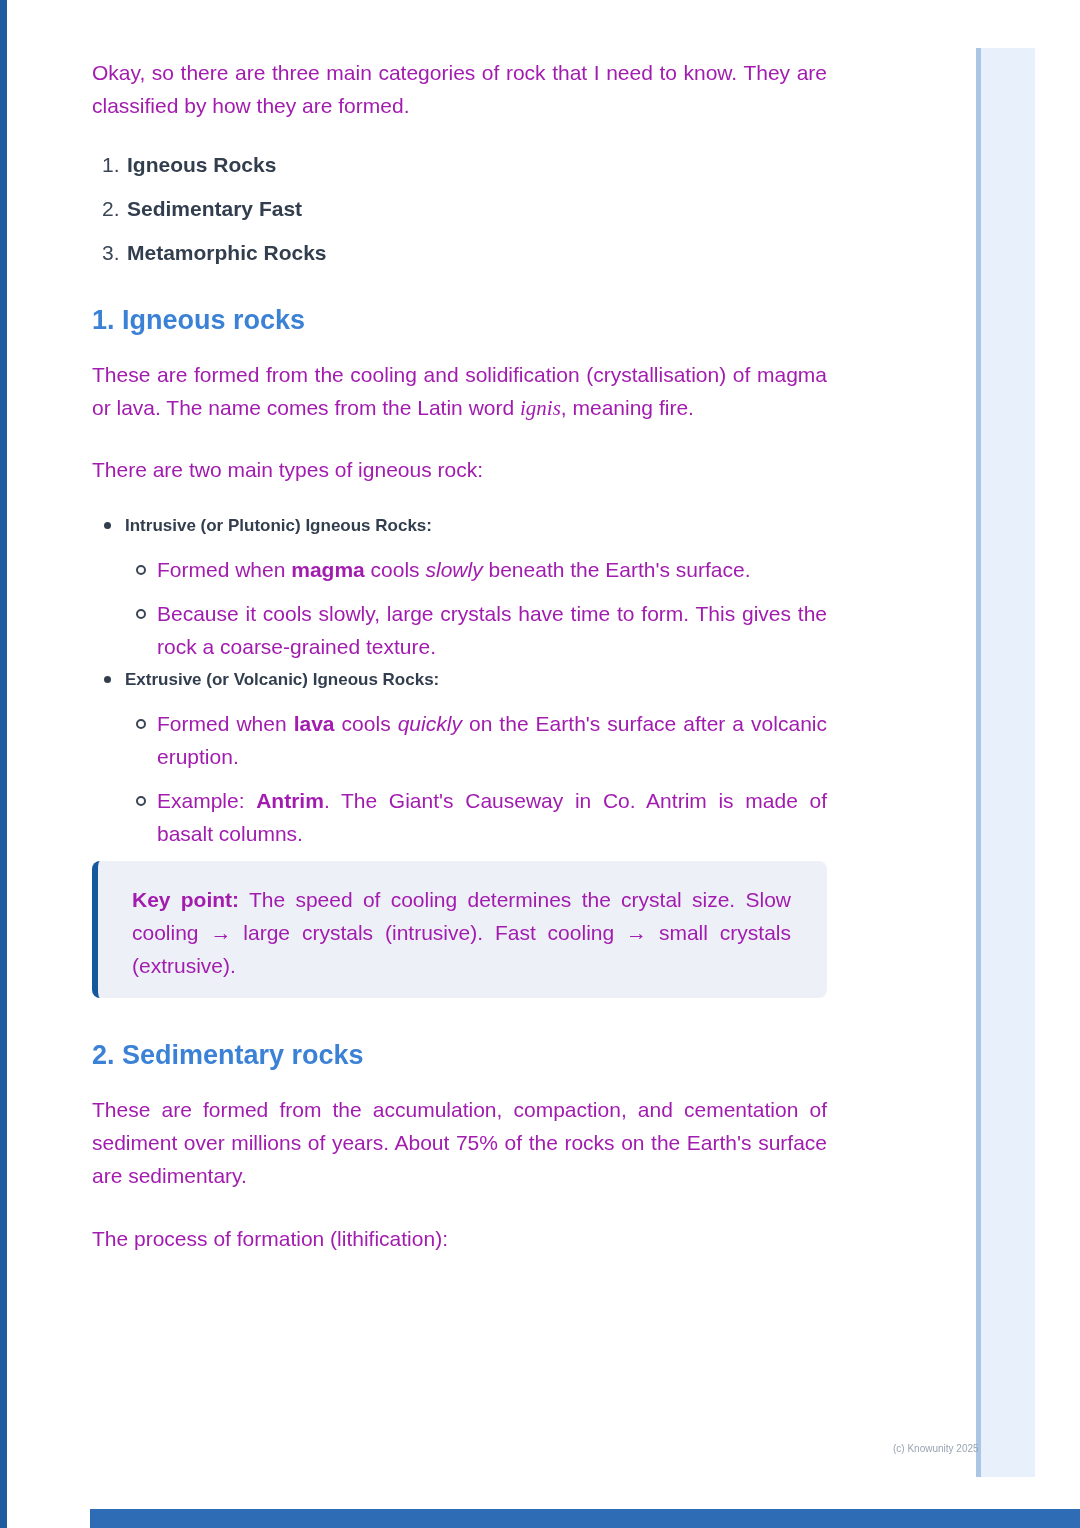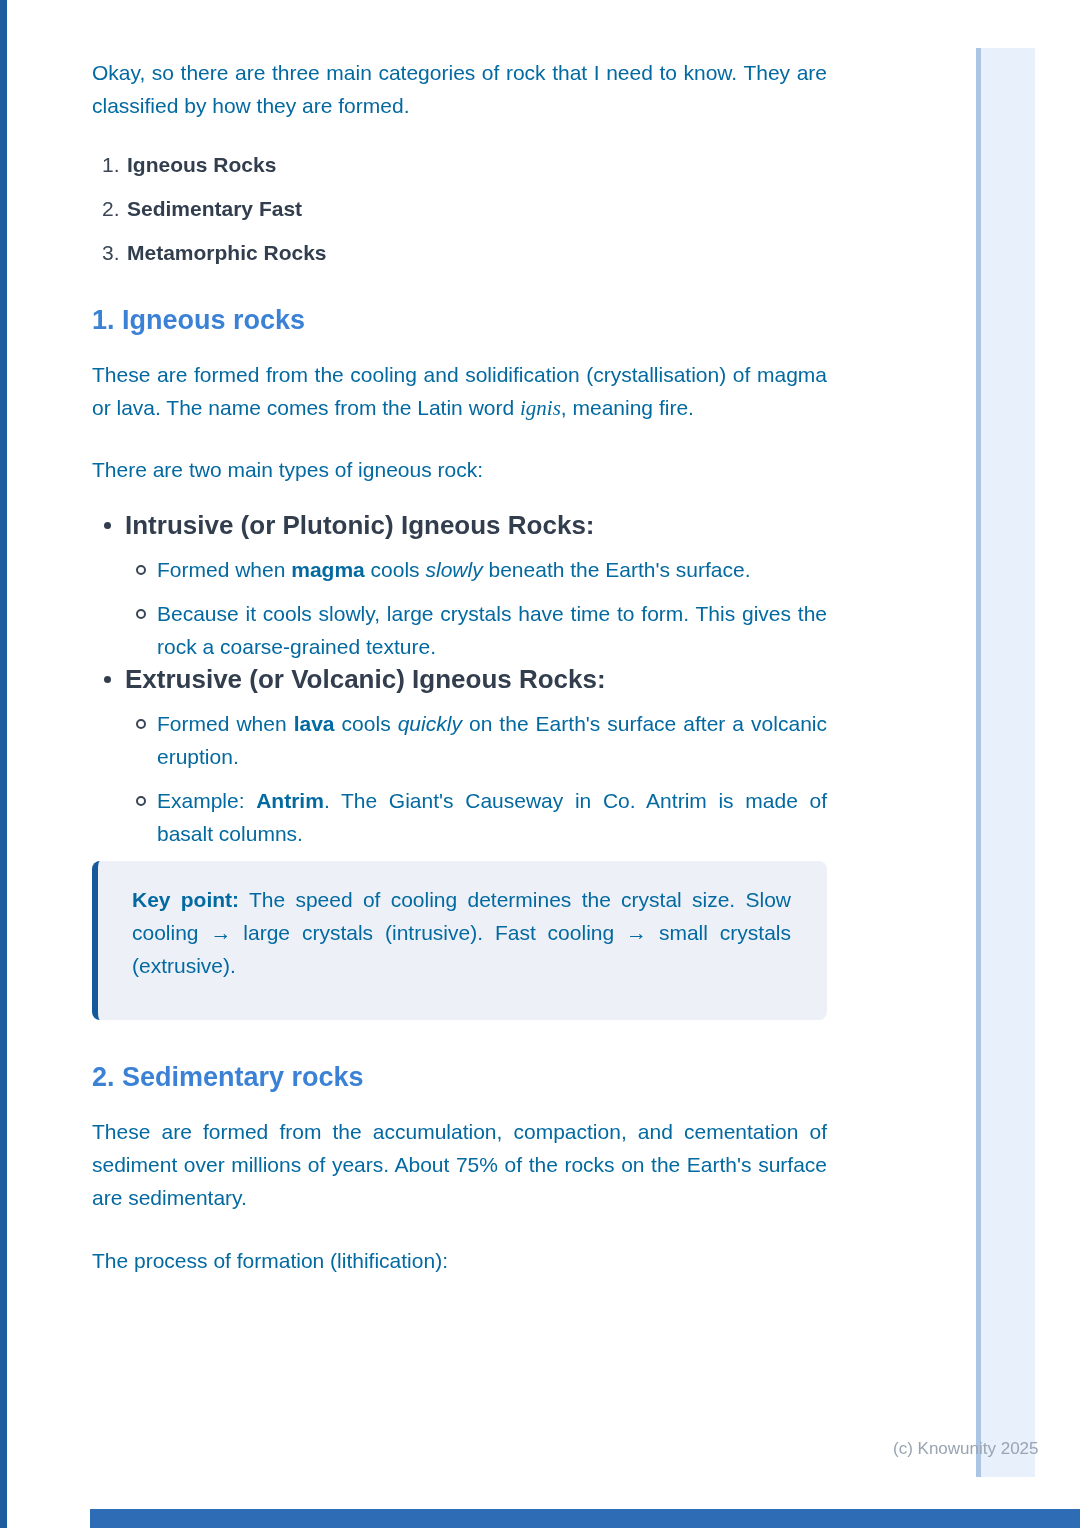--- a/index.html
+++ b/index.html
@@ -16,21 +16,21 @@
     position: absolute;
     left: 92px; top: 0;
     width: 735px;
   }
 
   .body {
     font-size: 21px;
     line-height: 33px;
     text-align: justify;
     margin: 0;
-    color: #0369a1;
+    color: #a21caf;
   }
 
   .intro { margin-top: 56px; }
 
   
   .cat-list {
     list-style: none;
     margin: 26px 0 0 0;
     padding: 0 0 0 10px;
   }
@@ -64,21 +64,21 @@
   
   .type-list {
     list-style: none;
     margin: 23px 0 0 0;
     padding: 0;
   }
   .l1 { position: relative; padding-left: 33px; }
   .l1:first-child { margin-top: 0; }
   .l1-title {
     display: block;
-    font-size: 26px;
+    font-size: 17px;
     line-height: 33px;
     font-weight: 700;
   }
   .marker-disc {
     position: absolute;
     left: 12px; top: 13px;
     width: 7px; height: 7px;
     border-radius: 50%;
     background: #323e4e;
   }
@@ -96,39 +96,39 @@
     background: transparent;
   }
   .l2-text { display: block; }
 
   
   .callout {
     margin-top: 11px;
     background: #edf1f7;
     border-left: 6px solid #15599c;
     border-radius: 8px;
-    padding: 22px 36px 38px 34px;
+    padding: 22px 36px 16px 34px;
   }
 
   
   .right-strip {
     position: absolute;
     left: 976px; top: 48px;
     width: 59px; height: 1429px;
     background: #e8f0fb;
     border-left: 5px solid #abc6e4;
     box-sizing: border-box;
     z-index: 1;
   }
 
   
   .watermark {
     position: absolute;
     left: 893px; top: 1439px;
-    font-size: 17px;
+    font-size: 10px;
     line-height: 20px;
     color: #98a4b2;
     z-index: 2;
     white-space: nowrap;
   }
 
   
   .left-edge {
     position: absolute;
     left: 0; top: 0;

